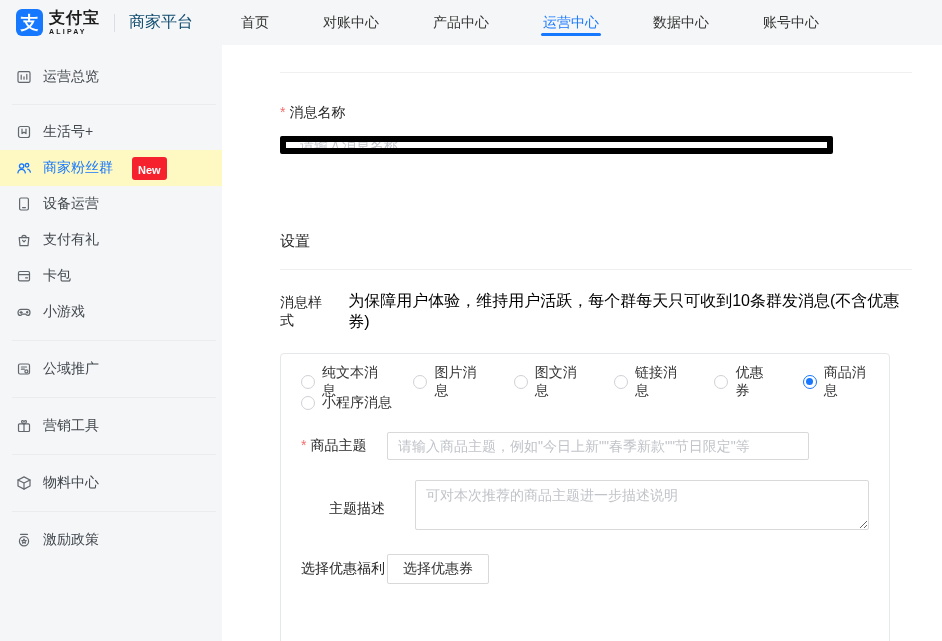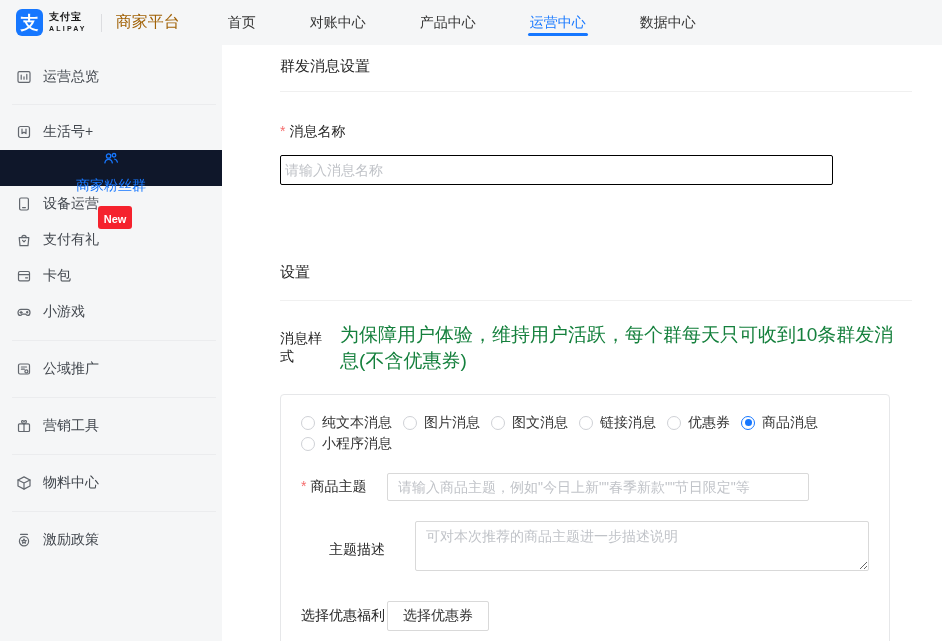--- a/index.html
+++ b/index.html
@@ -5,85 +5,85 @@
   * { margin:0; padding:0; box-sizing:border-box; }
   html,body { width:942px; height:641px; overflow:hidden; background:#fff;
     font-family:"Liberation Sans","DejaVu Sans",sans-serif; color:#333; }
 
   
   .topbar { position:absolute; top:0; left:0; width:942px; height:45px;
     background:#f5f6f7; display:flex; align-items:center; padding:0 16px; z-index:20; }
   .logo-sq { width:27px; height:27px; border-radius:6px; background:#1677ff; color:#fff;
     display:flex; align-items:center; justify-content:center; font-size:18px; font-weight:bold; }
   .brand-text { margin-left:6px; line-height:1; }
-  .brand-text .cn { font-size:10px; font-weight:bold; color:#1b1b1b; letter-spacing:1px;font-family:Liberation Mono, monospace; }
+  .brand-text .cn { font-size:16px; font-weight:bold; color:#1b1b1b; letter-spacing:1px; }
   .brand-text .en { font-size:7px; letter-spacing:2.2px; color:#1b1b1b; margin-top:2px; font-weight:bold; }
   .vdiv { width:1px; height:18px; background:#dcdde0; margin:0 14px; }
-  .platform { font-size:16px; color:#a16207; font-weight:500; }
+  .platform { font-size:16px; color:#0c4a6e; font-weight:500; }
   .topnav { display:flex; margin-left:46px; gap:50px; height:45px; align-items:center; }
   .nav-item { font-size:14px; color:#333; position:relative; height:45px; display:flex;
     align-items:center; cursor:pointer; padding:0 2px; }
   .nav-item.active { color:#1677ff; }
   .nav-item.active::after { content:""; position:absolute; left:0; right:0; bottom:9px;
     height:3px; border-radius:2px; background:#1677ff; }
 
   
   .sidebar { position:absolute; top:45px; left:0; bottom:0; width:222px; background:#f5f6f7;
     padding-top:14px; overflow:hidden; }
   .side-item { height:36px; display:flex; align-items:center; gap:11px; padding:0 16px;
     font-size:14px; color:#41464d; cursor:pointer; white-space:nowrap; }
   .side-item .icon { width:16px; height:16px; flex:0 0 16px; color:#62676e; display:flex; }
-  .side-item.active { background:#0f172a; color:#1677ff;flex-direction:column; }
+  .side-item.active { background:#fef9c3; color:#1677ff; }
   .side-item.active .icon { color:#1677ff; }
   .side-divider { height:1px; background:#ebecee; margin:9px 6px 9px 12px; }
   .side-divider.gap { margin-top:10px; margin-bottom:10px; }
   .side-section { font-size:13px; color:#9a9fa6; padding:16px 16px 10px; }
   .badge { background:#f5222d; color:#fff; font-size:11px; font-weight:bold; line-height:1;
     padding:8px 6px 4px; border-radius:3px; margin-left:8px; }
 
   
   .main { position:absolute; top:45px; left:222px; right:0; bottom:0; background:#fff;
     padding:12px 0 0 58px; overflow:hidden; }
   .content { width:632px; }
   .page-title { font-size:15px; font-weight:500; color:#262626; }
   .hr { height:1px; background:#f0f0f0; }
   .hr.t1 { margin-top:15px; }
   .hr.t2 { margin-top:18px; }
   .field-label { margin-top:31px; font-size:14px; color:#262626; }
   .req { color:#f56c6c; margin-right:4px; }
-  .text-input { display:block; margin-top:14px; width:553px; height:30px; border:1px solid #000000;
-    border-radius:2px; padding:0 4px; font-size:14px; color:#333; outline:none; background:#fff;
+  .text-input { display:block; margin-top:14px; width:553px; height:18px; border:6px solid #000000;
+    border-radius:2px; padding:0 14px; font-size:14px; color:#333; outline:none; background:#fff;
     font-family:inherit; }
   ::placeholder { color:#c0c3c8; opacity:1; }
   .section-title { margin-top:78px; font-size:15px; font-weight:500; color:#262626; }
   .style-row { margin-top:21px; display:flex; align-items:center; gap:13px; }
   .style-label { font-size:14px; color:#262626; }
-  .style-note { font-size:19px; color:#15803d; }
+  .style-note { font-size:16px; color:#000000; }
 
   .panel { margin-top:20px; width:610px; height:340px; border:1px solid #e6e7e9;
     border-radius:4px; padding:17px 20px; }
-  .radio-row { display:flex; align-items:center; column-gap:11px; height:21px; }
+  .radio-row { display:flex; align-items:center; column-gap:34px; height:21px; }
   .radio-opt { display:flex; align-items:center; gap:7px; cursor:pointer; font-size:14px; color:#333; }
   .radio { width:14px; height:14px; border:1px solid #cfd1d6; border-radius:50%; background:#fff;
     position:relative; flex:0 0 14px; }
   .radio.checked { border-color:#1677ff; }
   .radio.checked::after { content:""; position:absolute; left:2.5px; top:2.5px; right:2.5px;
     bottom:2.5px; background:#1677ff; border-radius:50%; }
 
   .prow { display:flex; align-items:center; margin-top:20px; }
   .prow.top { align-items:center;margin-left:28px; }
   .plabel { width:86px; flex:0 0 86px; font-size:14px; color:#262626; }
   .prow.top .plabel { padding-top:7px; }
   .pinput { width:422px; height:28px; border:1px solid #d9d9d9; border-radius:2px; padding:0 10px;
     font-size:14px; color:#333; outline:none; font-family:inherit; }
   .ptextarea { width:492px; height:50px; border:1px solid #d9d9d9; border-radius:2px;
     padding:6px 10px; font-size:14px; color:#333; outline:none; resize:both; font-family:inherit; }
   .btn { height:30px; padding:0 15px; border:1px solid #d9d9d9; border-radius:2px; background:#fff;
     font-size:14px; color:#333; cursor:pointer; font-family:inherit; }
-  .prow.coupon { margin-top:30px; }
+  .prow.coupon { margin-top:24px; }
   .prow.source { margin-top:29px; }
   .source-opts { display:flex; align-items:center; column-gap:22px; }
 </style>
 </head>
 <body>
 
 <header class="topbar">
   <div class="logo-sq">
     <span>支</span>
   </div>
@@ -92,20 +92,21 @@
     <div class="en">ALIPAY</div>
   </div>
   <div class="vdiv"></div>
   <div class="platform">商家平台</div>
   <nav class="topnav">
     <div class="nav-item">首页</div>
     <div class="nav-item">对账中心</div>
     <div class="nav-item">产品中心</div>
     <div class="nav-item active">运营中心</div>
     <div class="nav-item">数据中心</div>
+    <div class="nav-item">账号中心</div>
   </nav>
 </header>
 
 <aside class="sidebar">
 
   <div class="side-item">
     <span class="icon">
       <svg viewBox="0 0 16 16" width="16" height="16" fill="none" stroke="currentColor" stroke-width="1.2" stroke-linecap="round" stroke-linejoin="round">
           <rect x="2" y="2.6" width="12" height="10.8" rx="1.4"></rect>
           <path d="M5.2 6.2v4M8 7.8v2.4M10.8 5.4v4.8"></path>
@@ -231,21 +232,20 @@
           <path d="m8 7 .7 1.4 1.5.2-1.1 1.1.3 1.5L8 10.5l-1.4.7.3-1.5-1.1-1.1 1.5-.2z"></path>
         </svg>
     </span>
     <span>激励政策</span>
   </div>
 
 </aside>
 
 <main class="main">
   <div class="content">
-    <div class="page-title">群发消息设置</div>
     <div class="hr t1"></div>
 
     <div class="field-label">
       <span class="req">*</span><span>消息名称</span>
     </div>
     <input class="text-input" type="text" placeholder="请输入消息名称" style="">
 
     <div class="section-title">设置</div>
     <div class="hr t2"></div>
 

